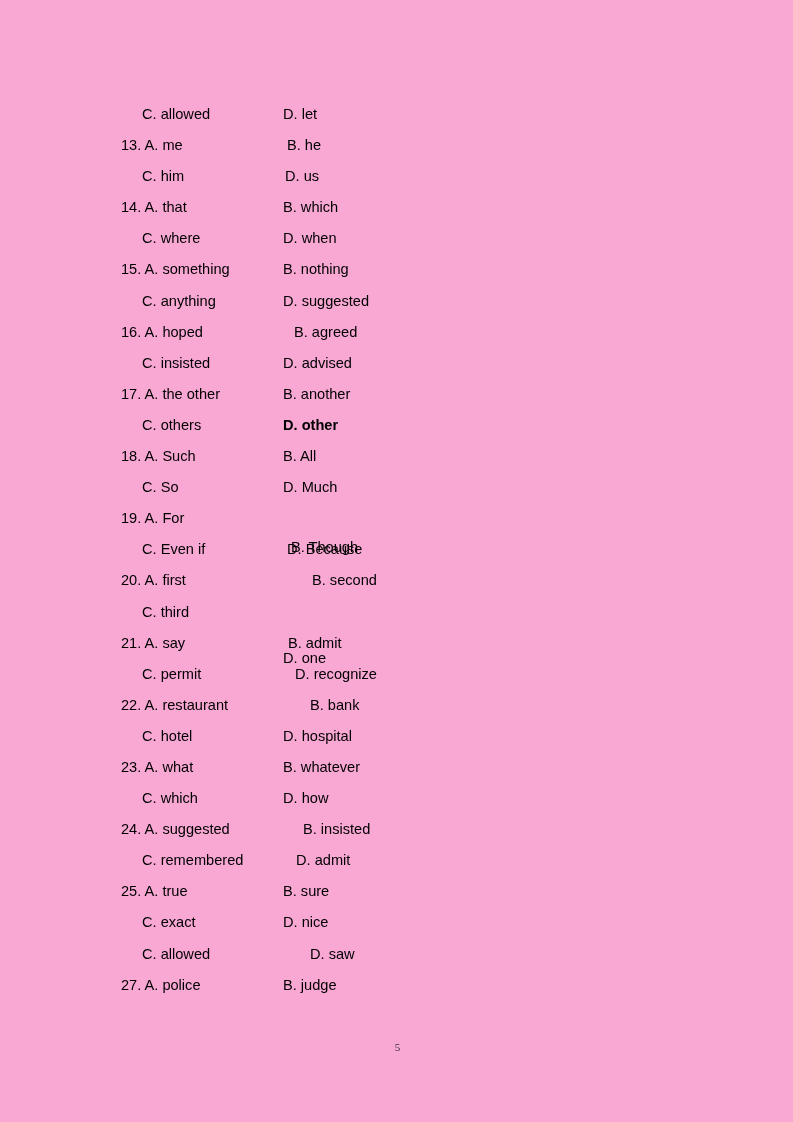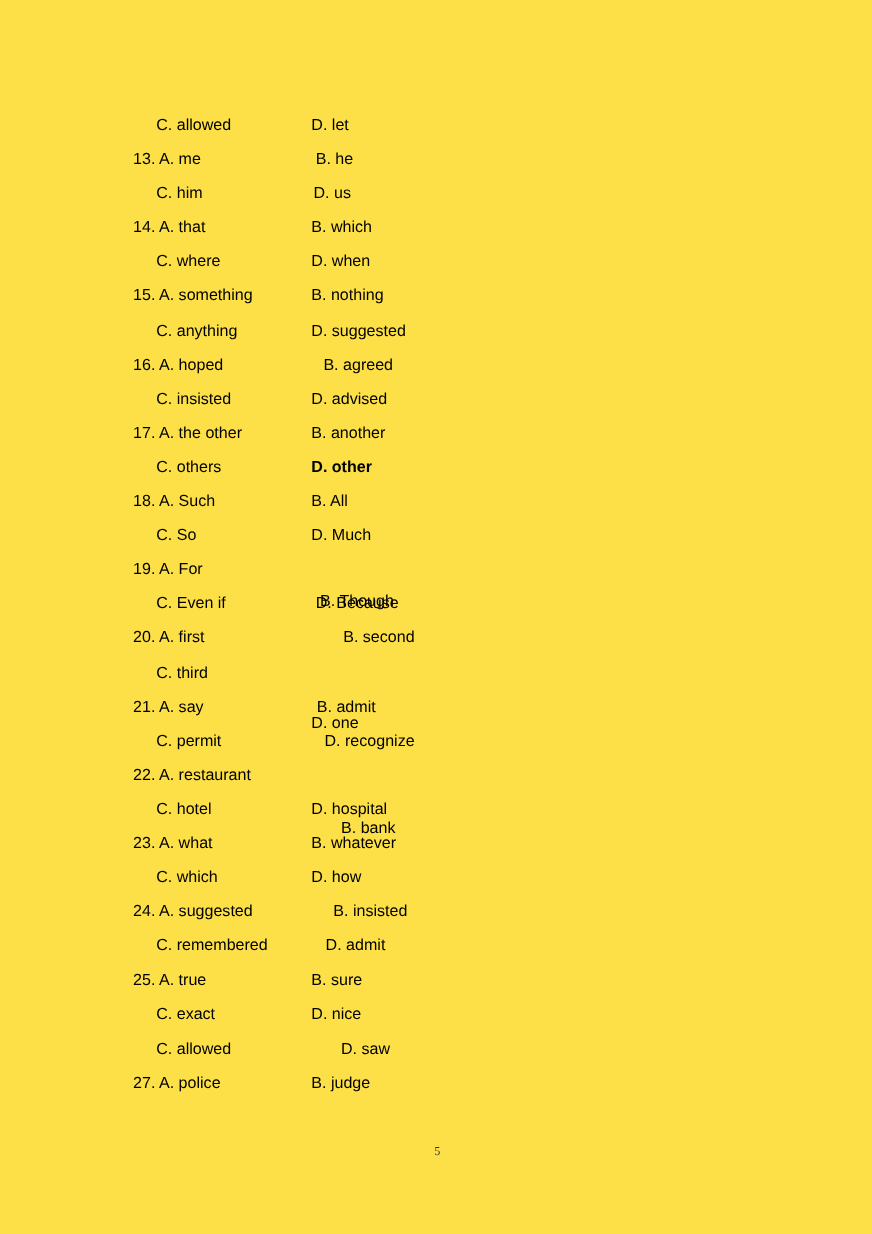--- a/index.html
+++ b/index.html
@@ -8,21 +8,21 @@
     background: #ffffff;
   }
   body {
     font-family: "Liberation Sans", sans-serif;
     color: #000000;
   }
   .page {
     position: relative;
     width: 793px;
     height: 1122px;
-    background: #fde047;
+    background: #f9a8d4;
     overflow: hidden;
     box-sizing: border-box;
   }
   .question-list {
     position: absolute;
     left: 0;
     top: 99px;
     width: 793px;
   }
   .opt-row {
@@ -134,21 +134,21 @@
       <div class="opt-row">
         <span class="col-left">21. A. say</span>
         <span class="col-right" style="left: 288px;">B. admit</span>
       </div>
       <div class="opt-row">
         <span class="col-left indented">C. permit</span>
         <span class="col-right" style="left: 295px;">D. recognize</span>
       </div>
       <div class="opt-row">
         <span class="col-left">22. A. restaurant</span>
-        <span class="col-right" style="left: 310px; margin-top: 48px;">B. bank</span>
+        <span class="col-right" style="left: 310px;">B. bank</span>
       </div>
       <div class="opt-row">
         <span class="col-left indented">C. hotel</span>
         <span class="col-right" style="left: 283px;">D. hospital</span>
       </div>
       <div class="opt-row">
         <span class="col-left">23. A. what</span>
         <span class="col-right" style="left: 283px;">B. whatever</span>
       </div>
       <div class="opt-row">

